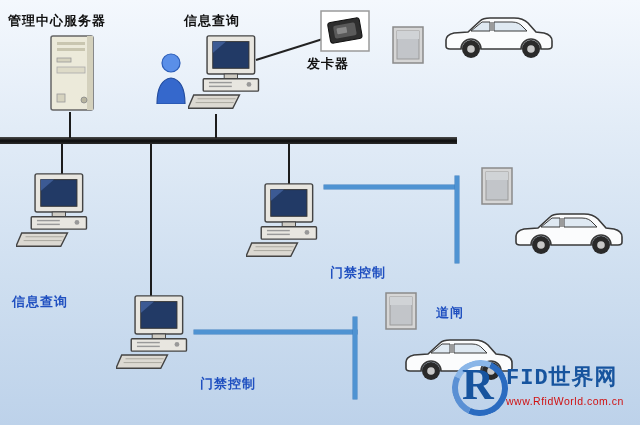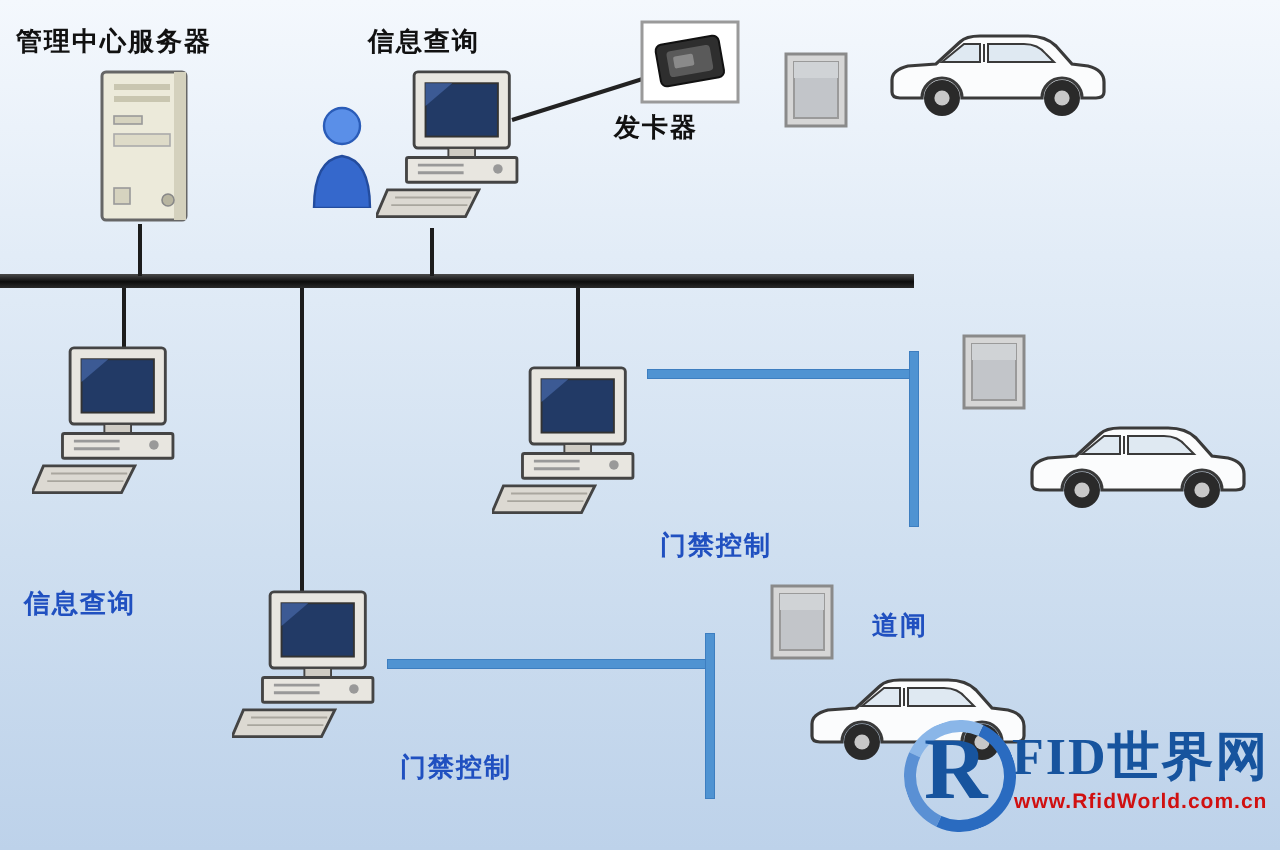--- a/index.html
+++ b/index.html
@@ -14,22 +14,22 @@
   .kline{position:absolute;background:#1c1c1c;}
   .bus{position:absolute;background:linear-gradient(180deg,#4a4a4a 0%,#0d0d0d 55%,#2a2a2a 100%);}
   .bline{position:absolute;background:#4f93d2;box-shadow:0 0 0 0.5px #3d7ec0;}
   .logo{position:absolute;left:450px;top:358px;display:flex;align-items:flex-start;}
   .logo-mark{position:relative;width:54px;height:54px;flex:0 0 auto;}
   .logo-ring{position:absolute;left:2px;top:2px;width:44px;height:44px;border-radius:50%;
     border:6px solid #2a6bc0;border-top-color:#8ab6e8;border-left-color:#5a90d4;transform:rotate(-20deg);}
   .logo-r{position:absolute;left:12px;top:2px;font-family:"Liberation Serif",serif;
     font-size:44px;font-weight:bold;color:#17549e;line-height:50px;}
   .logo-textcol{margin-left:2px;margin-top:6px;}
-  .logo-brand{font-family:Liberation Serif, serif;font-size:26px;font-weight:bold;color:#17549e;line-height:30px;letter-spacing:1px;}
-  .logo-url{font-size:10.5px;font-weight:bold;color:#d01010;margin-top:1px;letter-spacing:0.5px;text-align:center;}
+  .logo-brand{font-family:Liberation Mono, monospace;font-size:22px;font-weight:bold;color:#17549e;line-height:30px;letter-spacing:1px;}
+  .logo-url{font-size:10.5px;font-weight:normal;color:#d01010;margin-top:1px;letter-spacing:0.5px;text-align:center;}
 </style>
 </head>
 <body>
 
 <div class="stage">
 
   <svg width="0" height="0" style="position:absolute">
     <defs>
       <g id="pc">
         <rect x="20" y="2" width="50" height="40" rx="2" fill="#e8e6e0" stroke="#444" stroke-width="1.5"></rect>

